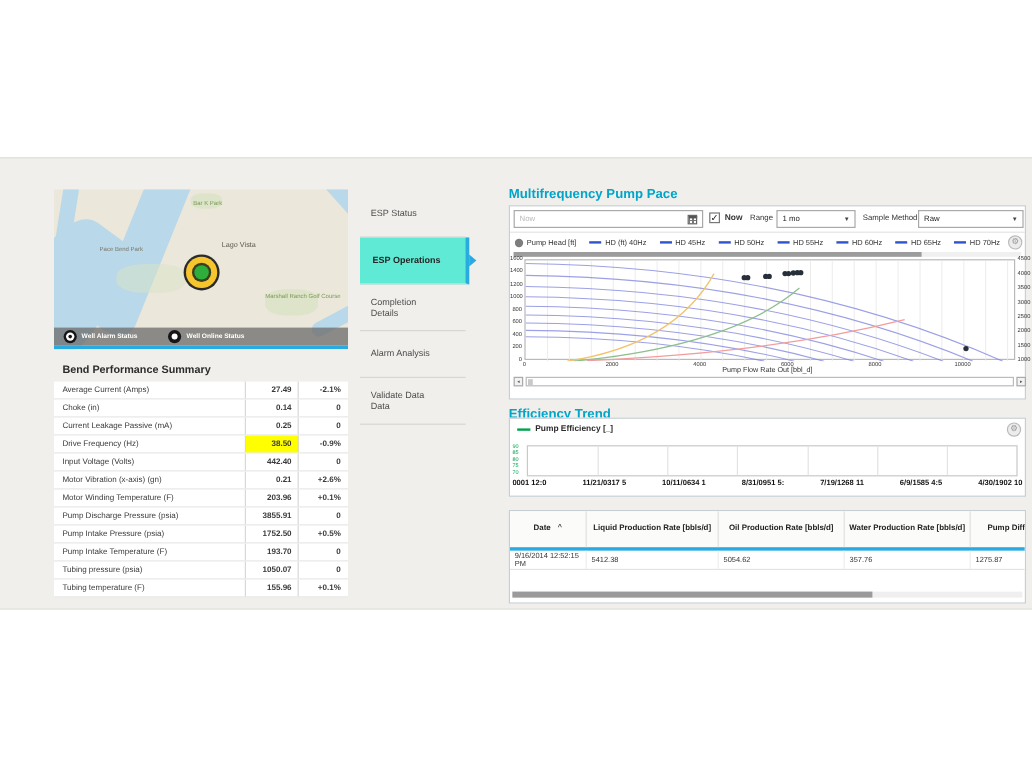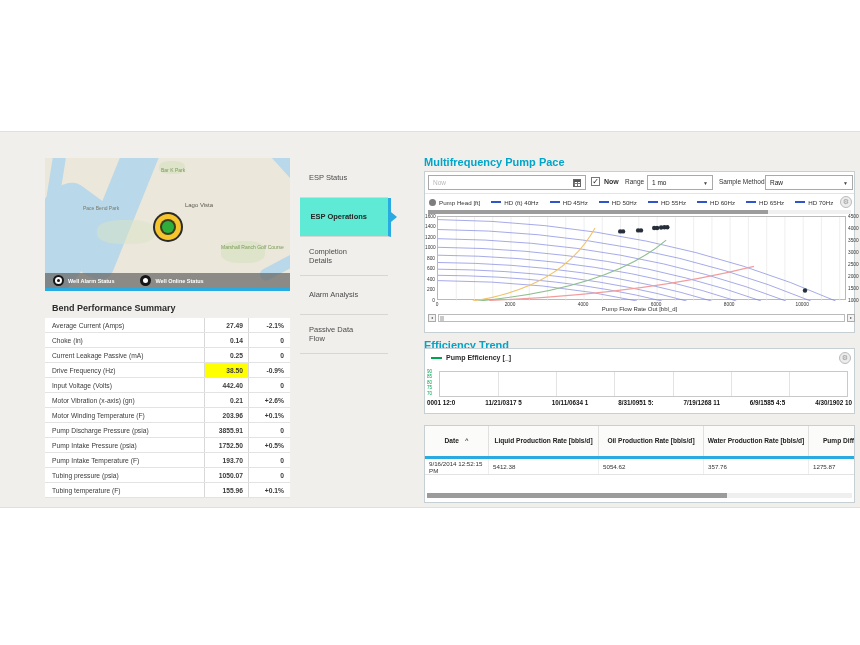--- a/index.html
+++ b/index.html
@@ -212,21 +212,21 @@
           <span class="lbl">ESP Operations</span>
           <span class="arrow"></span>
         </div>
         <div class="nav-item">
           <span class="lbl">Completion Details</span>
         </div>
         <div class="nav-item">
           <span class="lbl">Alarm Analysis</span>
         </div>
         <div class="nav-item">
-          <span class="lbl">Passive Data Flow</span>
+          <span class="lbl">Validate Data Data</span>
         </div>
       </div>
 
     <div class="sec-title" style="left:424px;top:24px;">Multifrequency Pump Pace</div>
     <div class="panel" style="left:424px;top:39px;width:431px;height:162px;">
       <div class="pc-toolbar">
         <div class="date-input">
           <span>Now</span>
           <span class="cal-icon"></span>
         </div>

